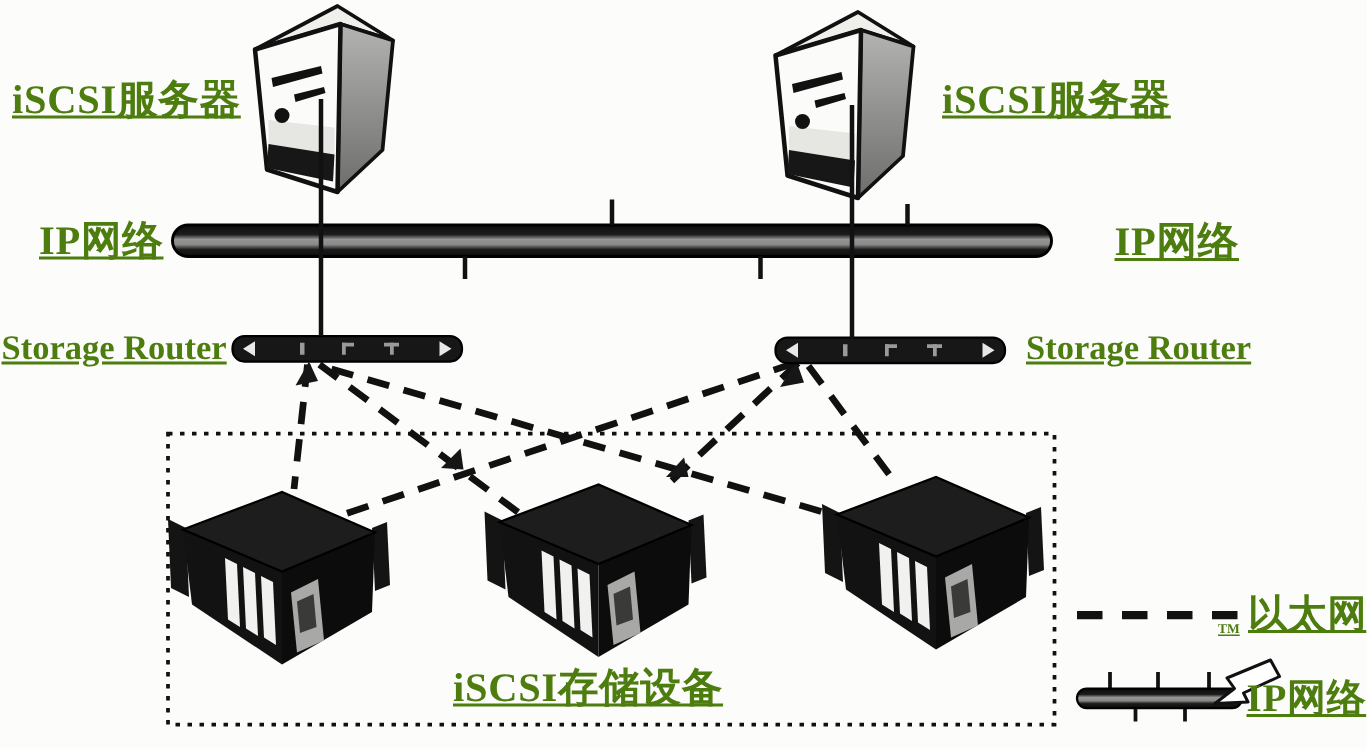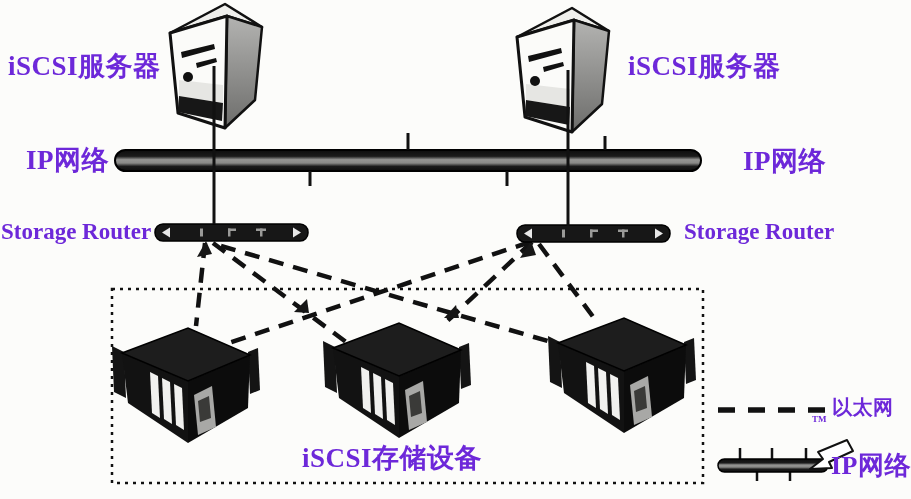--- a/index.html
+++ b/index.html
@@ -4,30 +4,30 @@
 <style>
   html,body{margin:0;padding:0;}
   body{background:#ffffff;font-family:"Liberation Serif","DejaVu Serif",serif;}
   .stage{
     position:relative;width:911px;height:499px;overflow:hidden;
     background:#fcfcfa;color:#0d0d0d;
   }
   .stage svg{position:absolute;left:0;top:0;width:911px;height:499px;}
   .lbl{
     position:absolute;font-weight:700;white-space:nowrap;
-    color:#6d28d9;line-height:1.1;letter-spacing:0.5px;
+    color:#4d7c0f;line-height:1.1;letter-spacing:0.5px;text-decoration:underline;
   }
   .lbl-server-left  {left:8px;  top:52px;  font-size:27px;}
   .lbl-server-right {left:628px;top:52px;  font-size:27px;}
   .lbl-ip-left      {left:26px; top:146px; font-size:27px;}
   .lbl-ip-right     {left:743px;top:147px; font-size:27px;}
   .lbl-router-left  {left:1px;  top:219px; font-size:23px;letter-spacing:0;}
   .lbl-router-right {left:684px;top:219px; font-size:23px;letter-spacing:0;}
   .lbl-storage      {left:302px;top:444px; font-size:27px;text-align:center;}
-  .lbl-legend-eth   {left:832px;top:396px; font-size:20px;}
+  .lbl-legend-eth   {left:832px;top:396px; font-size:26px;}
   .lbl-legend-ip    {left:831px;top:452px; font-size:26px;}
   .lbl-tm           {left:812px;top:415px; font-size:9px;letter-spacing:0;font-weight:700;}
 </style>
 </head>
 <body>
 
 <div class="stage">
 
   <svg viewBox="0 0 911 499">
     <defs>

